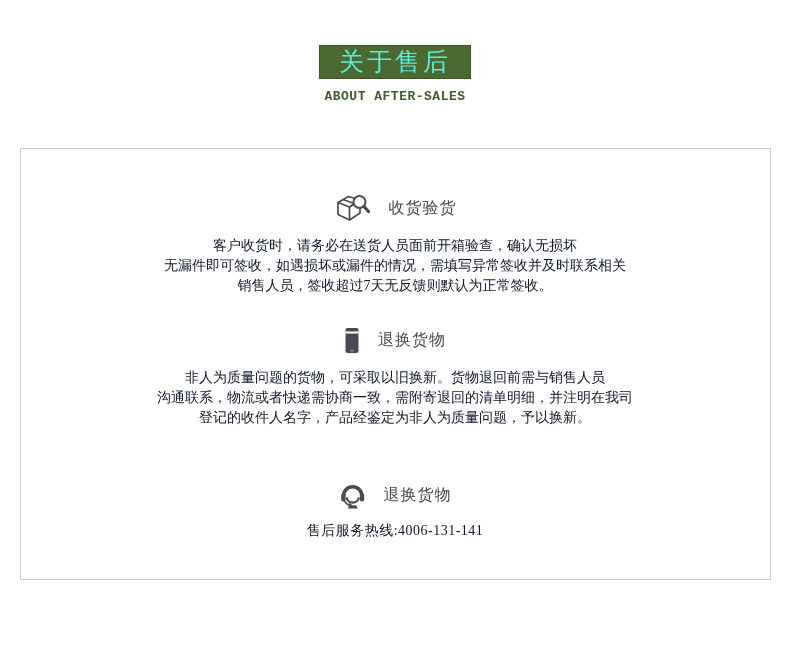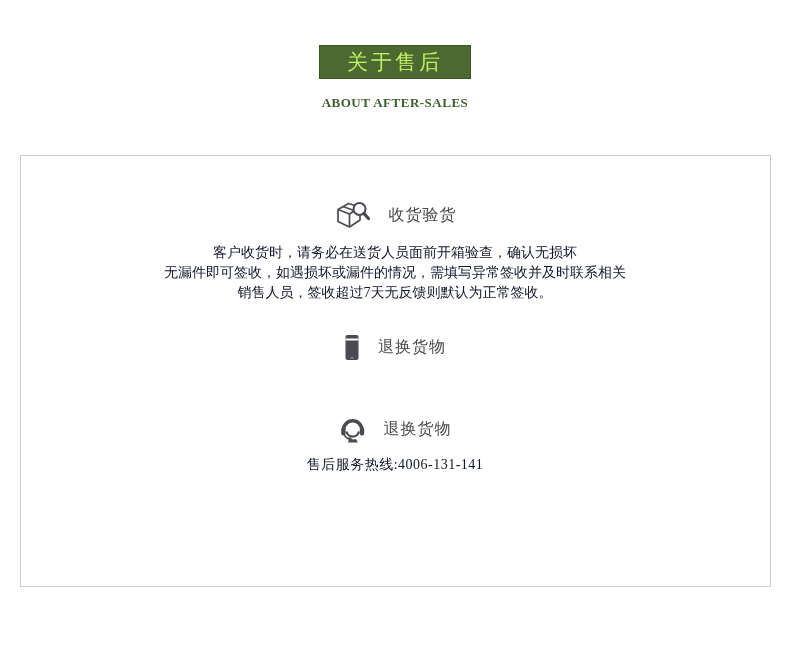--- a/index.html
+++ b/index.html
@@ -8,28 +8,28 @@
 
   .page { width: 790px; height: 650px; position: relative; }
 
   
   .header { text-align: center; padding-top: 45px; }
   .header-box {
     display: inline-block;
     width: 152px; height: 34px; line-height: 31px;
     background: #4b6930;
     border: 1px solid #3c5423;
-    color: #bef264;
+    color: #5eead4;
     font-family: "Liberation Sans", "DejaVu Sans", sans-serif;
-    font-size: 21px; letter-spacing: 3px;
+    font-size: 25px; letter-spacing: 3px;
     text-align: center;
   }
   .header-sub {
-    margin-top: 16px;
-    font-family: Liberation Serif, serif;
+    margin-top: 10px;
+    font-family: Liberation Mono, monospace;
     font-size: 13px; font-weight: bold;
     color: #3f5c2b;
     letter-spacing: 0.5px;
   }
 
   
   .panel {
     width: 751px; height: 432px;
     margin: 44px auto 0 auto;
     border: 1px solid #cccccc;
@@ -94,20 +94,23 @@
       <div class="sec-head">
         <span class="icon">
           <svg width="16" height="27" viewBox="0 0 16 27" fill="none">
             <rect x="1.5" y="1" width="13" height="25" rx="2" fill="#4a4a52"></rect>
             <rect x="1.5" y="4.5" width="13" height="2" fill="#ffffff"></rect>
             <rect x="6" y="23" width="4" height="1.6" rx="0.8" fill="#8a8a90"></rect>
           </svg>
         </span>
         <span class="sec-title">退换货物</span>
       </div>
+      <p class="sec-body">非人为质量问题的货物，可采取以旧换新。货物退回前需与销售人员
+沟通联系，物流或者快递需协商一致，需附寄退回的清单明细，并注明在我司
+登记的收件人名字，产品经鉴定为非人为质量问题，予以换新。</p>
     </section>
 
     <section class="sec sec-hotline">
       <div class="sec-head">
         <span class="icon">
           <svg width="27" height="27" viewBox="0 0 27 27" fill="none">
             <path d="M4.5 14 a9.2 9.2 0 0 1 18.4 0" stroke="#4a4a52" stroke-width="3.6" fill="none"></path>
             <rect x="2.2" y="11.5" width="4.4" height="8" rx="2" fill="#4a4a52"></rect>
             <rect x="20.8" y="11.5" width="4.4" height="8" rx="2" fill="#4a4a52"></rect>
             <path d="M7.5 15.5 a6.3 6.3 0 0 0 12.4 0" stroke="#4a4a52" stroke-width="2.2" fill="none"></path>

